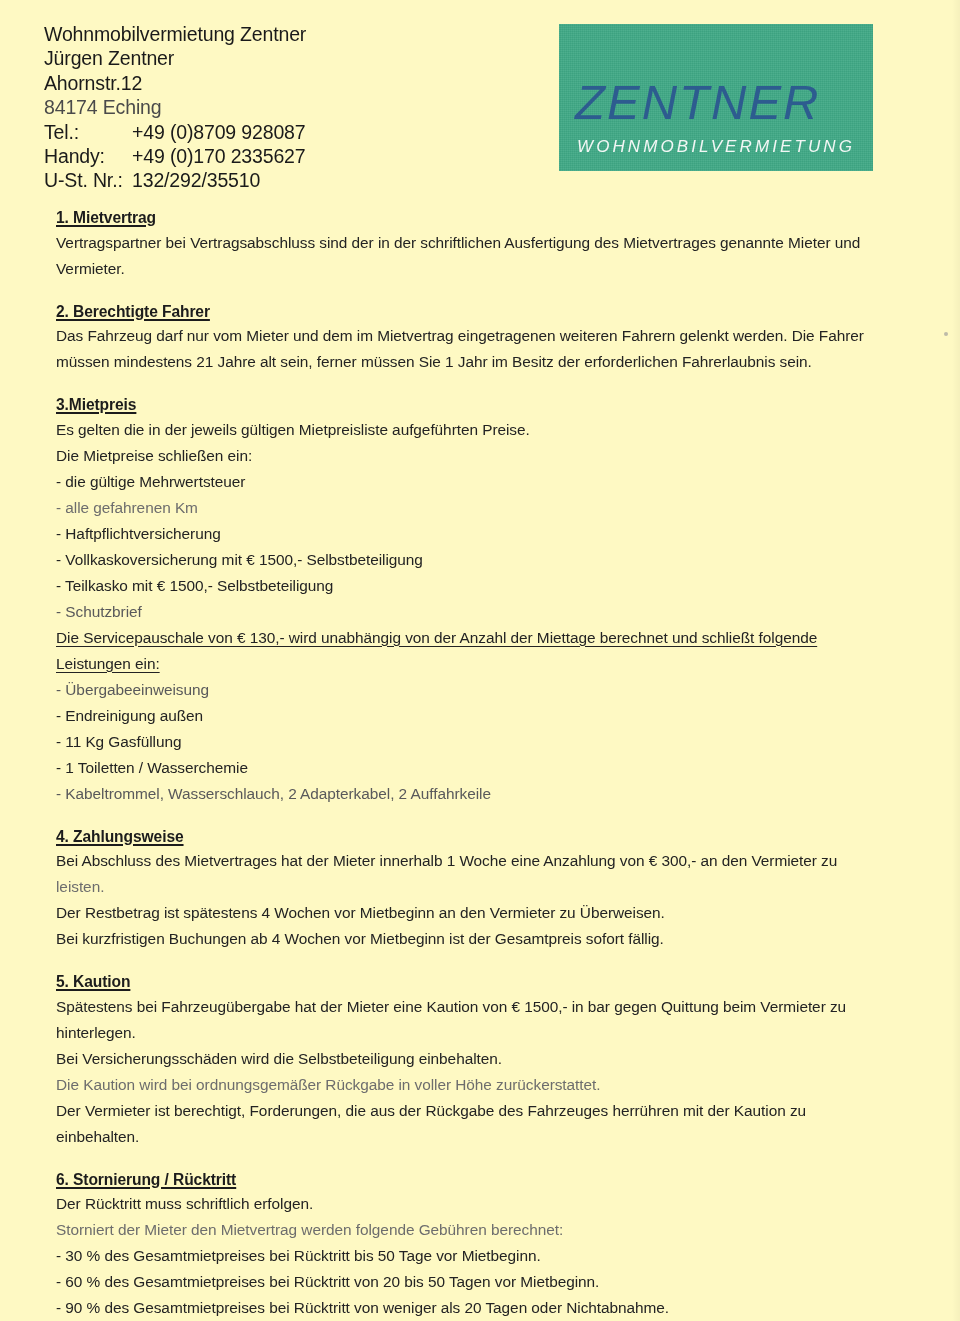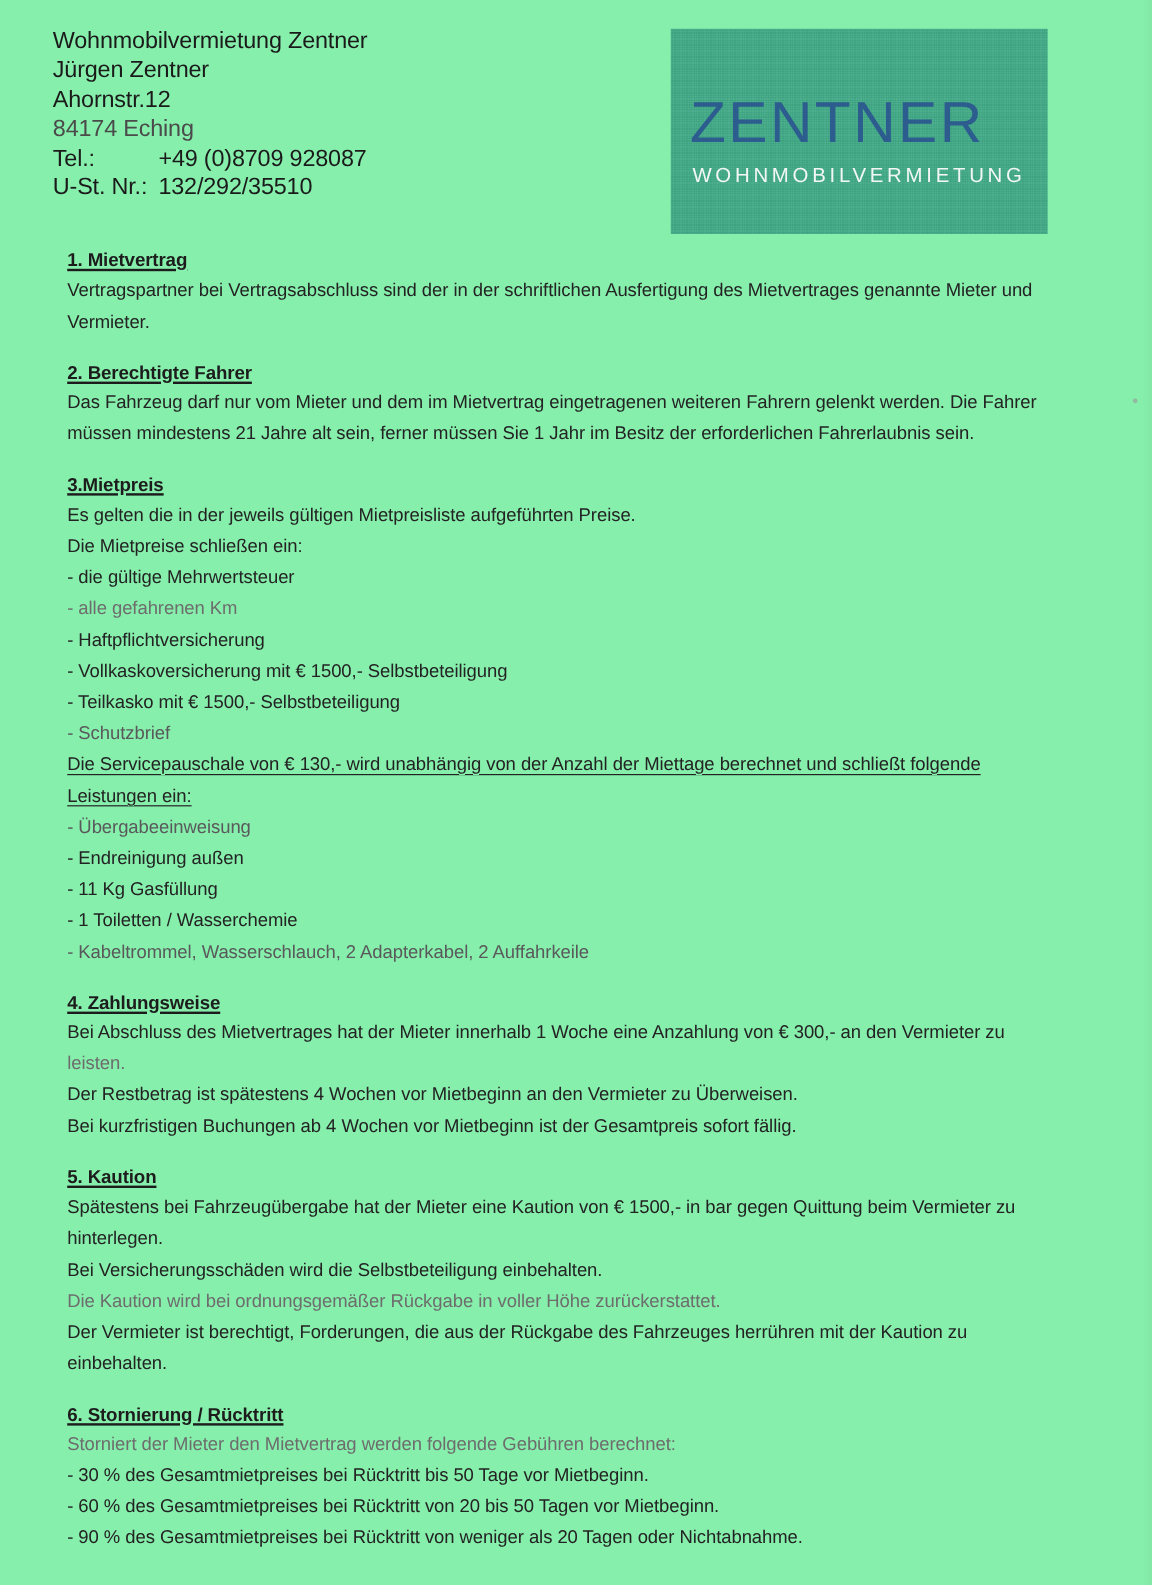--- a/index.html
+++ b/index.html
@@ -14,21 +14,21 @@
     position: relative;
     overflow: hidden;
     font-family: "Liberation Sans", sans-serif;
     color: #231f20;
     -webkit-font-smoothing: antialiased;
   }
 
   .page {
     position: absolute;
     inset: 0;
-    background: #86efac;
+    background: #fef9c3;
   }
 
   
   .letterhead {
     position: absolute;
     left: 44px;
     top: 22px;
     width: 470px;
   }
   .lh-line {
@@ -45,23 +45,24 @@
   .lh-label.w1 { width: 88px; }
   .lh-label.w2 { width: 88px; }
   .lh-label.w3 { width: 88px; }
 
   
   .logo-box {
     position: absolute;
     left: 559px;
     top: 24px;
     width: 314px;
-    height: 171px;
+    height: 147px;
     background: #3ea885;
     overflow: hidden;
+    font-style: italic;
   }
   .logo-noise {
     position: absolute;
     inset: 0;
     background-image:
       repeating-linear-gradient(0deg, rgba(255,255,255,.045) 0 1px, rgba(0,0,0,.02) 1px 2px),
       repeating-linear-gradient(90deg, rgba(255,255,255,.035) 0 1px, rgba(0,0,0,.02) 1px 2px);
     pointer-events: none;
   }
   .logo-wordmark {
@@ -155,20 +156,24 @@
 <div class="page">
 
   <div class="letterhead">
     <div class="lh-line">Wohnmobilvermietung Zentner</div>
     <div class="lh-line">Jürgen Zentner</div>
     <div class="lh-line">Ahornstr.12</div>
     <div class="lh-line soft">84174 Eching</div>
     <div class="lh-line lh-row">
       <span class="lh-label w1">Tel.:</span>
       <span>+49 (0)8709 928087</span>
+    </div>
+    <div class="lh-line lh-row">
+      <span class="lh-label w2">Handy:</span>
+      <span>+49 (0)170 2335627</span>
     </div>
     <div class="lh-line lh-row">
       <span class="lh-label w3">U-St. Nr.:</span>
       <span>132/292/35510</span>
     </div>
   </div>
 
   <div class="logo-box">
     <div class="logo-noise"></div>
     <div class="logo-wordmark">ZENTNER</div>
@@ -231,20 +236,21 @@
       <p class="p">Bei Versicherungsschäden wird die Selbstbeteiligung einbehalten.</p>
       <p class="p fade">Die Kaution wird bei ordnungsgemäßer Rückgabe in voller Höhe zurückerstattet.</p>
       <p class="p">Der Vermieter ist berechtigt, Forderungen, die aus der Rückgabe des Fahrzeuges herrühren mit der Kaution zu</p>
       <p class="p">einbehalten.</p>
     </div>
 
     <div class="gap-md"></div>
 
     <div class="sec">
       <div class="h-wrap"><span class="h">6. Stornierung / Rücktritt</span></div>
+      <p class="p">Der Rücktritt muss schriftlich erfolgen.</p>
       <p class="p fade">Storniert der Mieter den Mietvertrag werden folgende Gebühren berechnet:</p>
       <p class="p">- 30 % des Gesamtmietpreises bei Rücktritt bis 50 Tage vor Mietbeginn.</p>
       <p class="p">- 60 % des Gesamtmietpreises bei Rücktritt von 20 bis 50 Tagen vor Mietbeginn.</p>
       <p class="p">- 90 % des Gesamtmietpreises bei Rücktritt von weniger als 20 Tagen oder Nichtabnahme.</p>
     </div>
 
   </div>
 
   <div class="speck"></div>
   <div class="edge-fade"></div>

